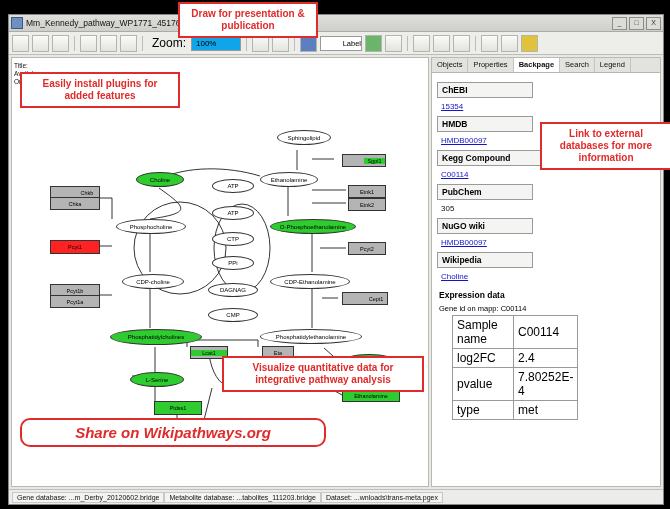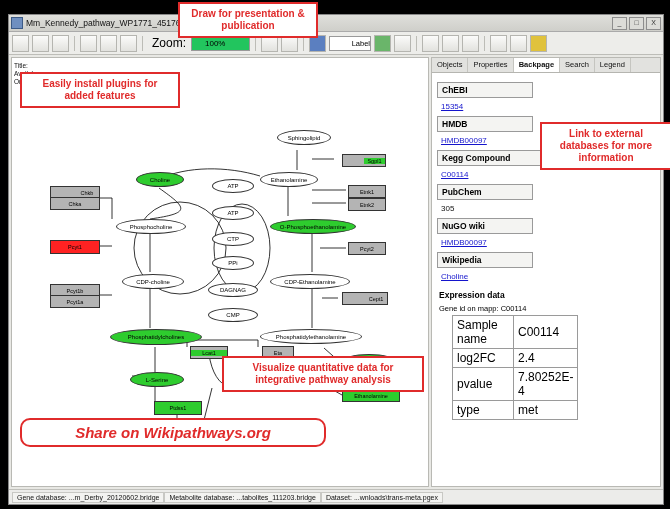--- a/index.html
+++ b/index.html
@@ -27,21 +27,21 @@
   .menubar{height:14px;background:#ecece8;border-bottom:1px solid #c4c4bf;display:flex;align-items:center;padding-left:3px;font-size:8.5px;color:#111;}
   .menubar span{margin-right:7px;}
   
   .toolbar{height:22px;background:#ededea;border-bottom:1px solid #bdbdb8;display:flex;align-items:center;padding:0 3px;gap:3px;}
   .tbtn{width:15px;height:15px;border:1px solid #b5b5b0;background:linear-gradient(#fbfbfa,#e2e2de);}
   .tbtn.green{background:#6ab56a;}
   .tbtn.blue{background:#5b7fc0;}
   .tbtn.yellow{background:#e0c23c;}
   .sep{width:1px;height:15px;background:#bcbcb6;margin:0 2px;}
   .zoomlabel{font-size:12px;margin:0 2px 0 4px;}
-  .zoombox{width:44px;height:13px;background:#22c55e;border:1px solid #999;font-size:8px;display:flex;align-items:center;padding-left:13px;gap:44px;}
+  .zoombox{width:44px;height:13px;background:#0ea5e9;border:1px solid #999;font-size:8px;display:flex;align-items:center;padding-left:4px;gap:44px;}
   .zoombox .car{margin-left:auto;font-size:6px;color:#444;margin-right:1px;}
   .labelbox{width:38px;height:13px;background:#fff;border:1px solid #999;font-size:7.5px;display:flex;align-items:center;padding-left:2px;justify-content:flex-end;}
   .vis-select{position:absolute;right:6px;top:56px;width:76px;height:13px;background:#fff;border:1px solid #888;font-size:7.5px;display:flex;align-items:center;padding-left:3px;}
   .vis-select .car{margin-left:auto;margin-right:2px;font-size:6px;}
   
   .body{flex:1;display:flex;position:relative;}
   .canvaswrap{flex:1;position:relative;background:#fff;border:1px solid #b9b9b4;margin:2px;overflow:hidden;}
   .sidebar{width:228px;margin:2px 2px 2px 0;background:#efefec;border:1px solid #b9b9b4;display:flex;flex-direction:column;justify-content:center;}
   .sbtabs{display:flex;height:14px;background:#e2e2df;border-bottom:1px solid #b5b5b0;font-size:7.5px;}
   .sbtab{padding:2px 5px;border-right:1px solid #c5c5c0;color:#111;}

